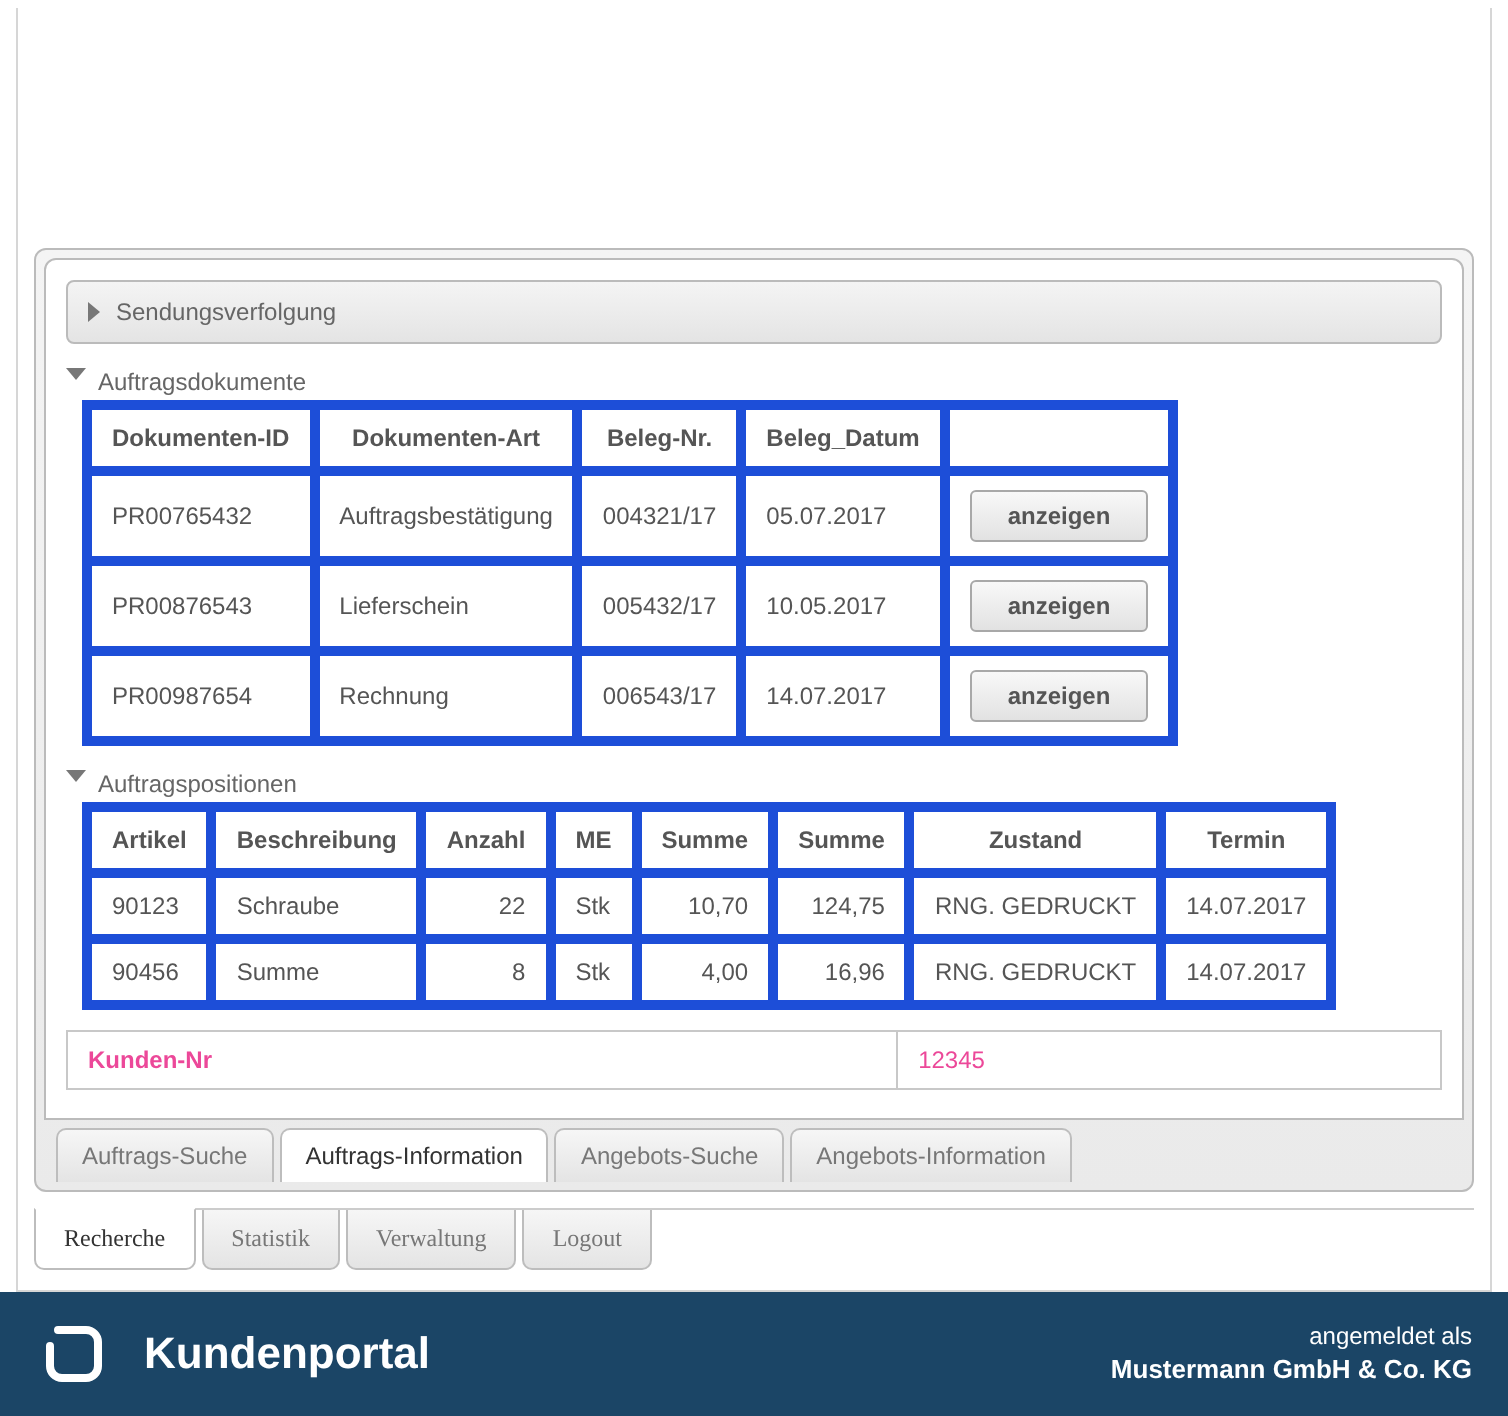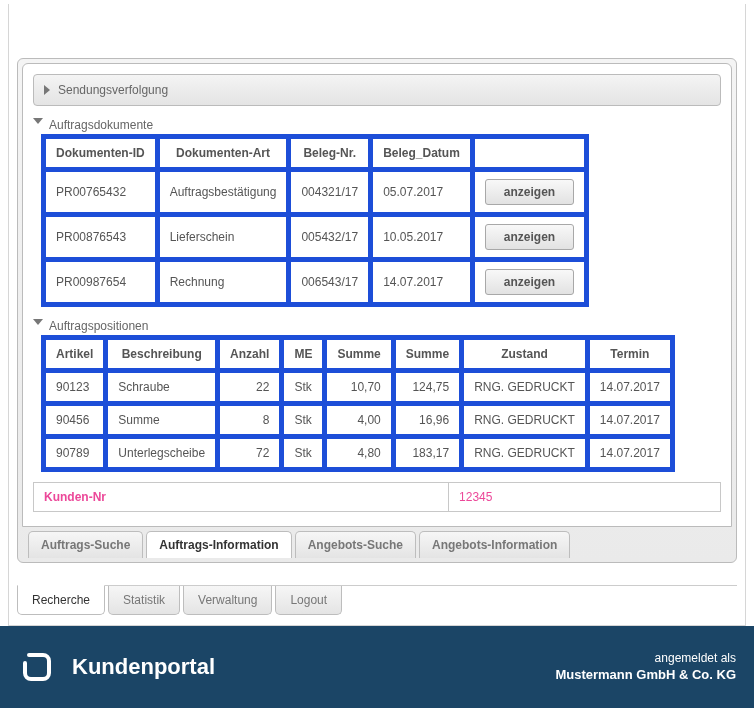--- a/index.html
+++ b/index.html
@@ -12,21 +12,21 @@
     height: 708px;
     display: flex;
     flex-direction: column-reverse;
   }
   .header {
     background: #1b4566;
     color: #fff;
     display: flex;
     align-items: center;
     padding: 10px 18px;
-    height: 82px;
+    height: 62px;
   }
   .header .logo {
     width: 38px; height: 38px;
     margin-right: 16px;
     display:flex; align-items:center; justify-content:center;
   }
   .header .logo svg { display:block; }
   .header h1 {
     font-size: 22px;
     font-weight: bold;
@@ -43,21 +43,22 @@
     border: 1px solid #d6d6d6;
     border-top: none;
     margin: 4px 8px 0 8px;
     padding: 0 8px 10px 8px;
     display: flex;
     flex-direction: column-reverse;
   }
   .main-tabs {
     display: flex;
     border-top: 1px solid #ccc;
-    margin-top: 22px;
+    margin-top: 8px;
+    font-family: Liberation Serif, serif;
   }
   .main-tab {
     padding: 7px 14px;
     background: linear-gradient(#f6f6f6,#e4e4e4);
     border: 1px solid #bdbdbd;
     border-top: none;
     border-radius: 0 0 5px 5px;
     margin-right: 3px;
     color: #777;
     cursor: pointer;
@@ -73,21 +74,20 @@
     border-radius: 6px;
     background: linear-gradient(#f4f4f4,#eaeaea);
     padding: 4px 4px;
     display: flex;
     flex-direction: column-reverse;
   }
   .sub-tabs {
     display: flex;
     border-bottom: none;
     padding: 4px 0 0 6px;
-    font-weight: bold;
   }
   .sub-tab {
     padding: 6px 12px;
     background: linear-gradient(#f6f6f6,#e4e4e4);
     border: 1px solid #bdbdbd;
     border-bottom: none;
     border-radius: 5px 5px 0 0;
     margin-right: 3px;
     color: #777;
     cursor: pointer;
@@ -243,30 +243,20 @@
               <tr>
                 <td>90456</td>
                 <td>Summe</td>
                 <td class="num">8</td>
                 <td>Stk</td>
                 <td class="num">4,00</td>
                 <td class="num">16,96</td>
                 <td>RNG. GEDRUCKT</td>
                 <td>14.07.2017</td>
               </tr>
-              <tr>
-                <td>90789</td>
-                <td>Unterlegscheibe</td>
-                <td class="num">72</td>
-                <td>Stk</td>
-                <td class="num">4,80</td>
-                <td class="num">183,17</td>
-                <td>RNG. GEDRUCKT</td>
-                <td>14.07.2017</td>
-              </tr>
             </tbody>
         </table>
       </div>
 
       <div>
         <div class="section-head">
           <span class="tri down"></span>
           <span>Auftragsdokumente</span>
         </div>
         <table class="grid docs">

